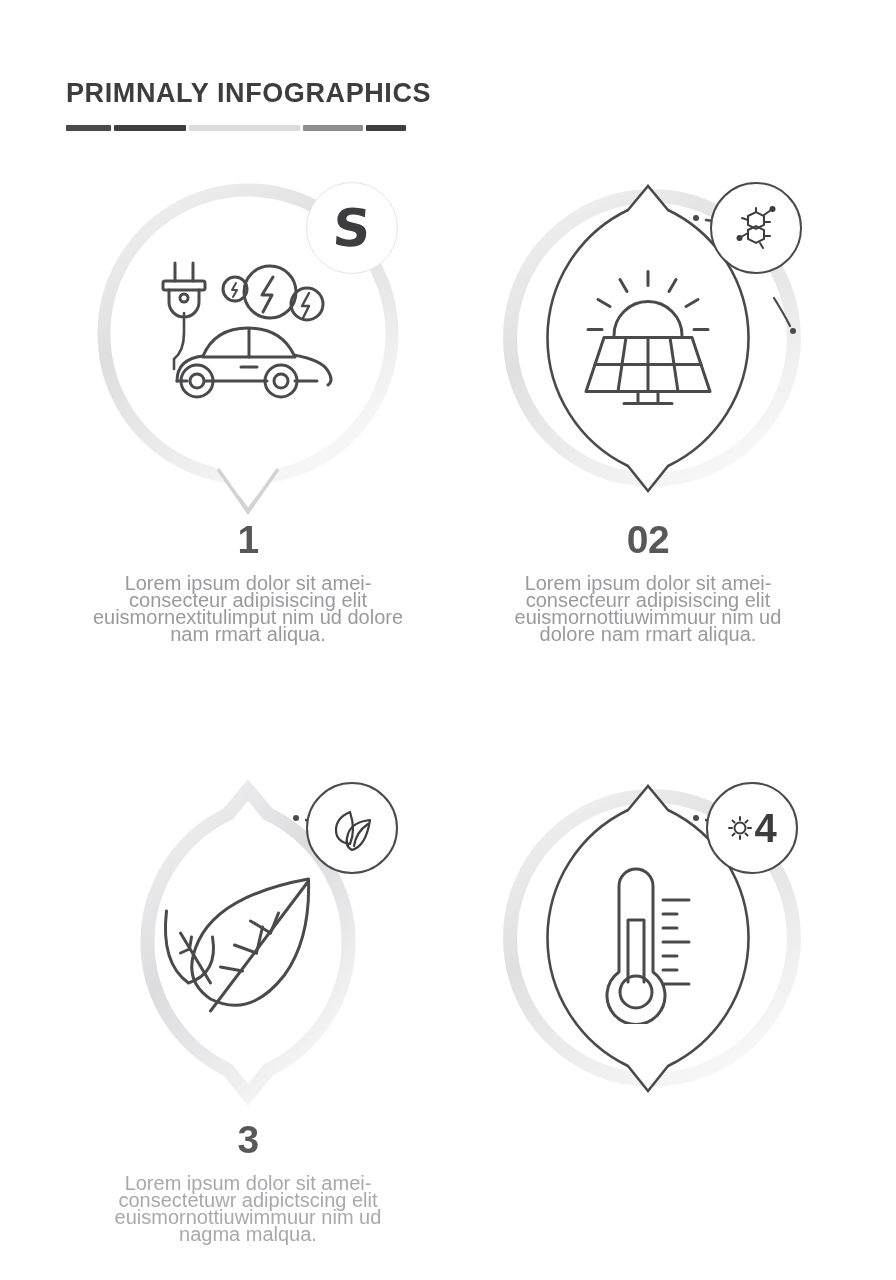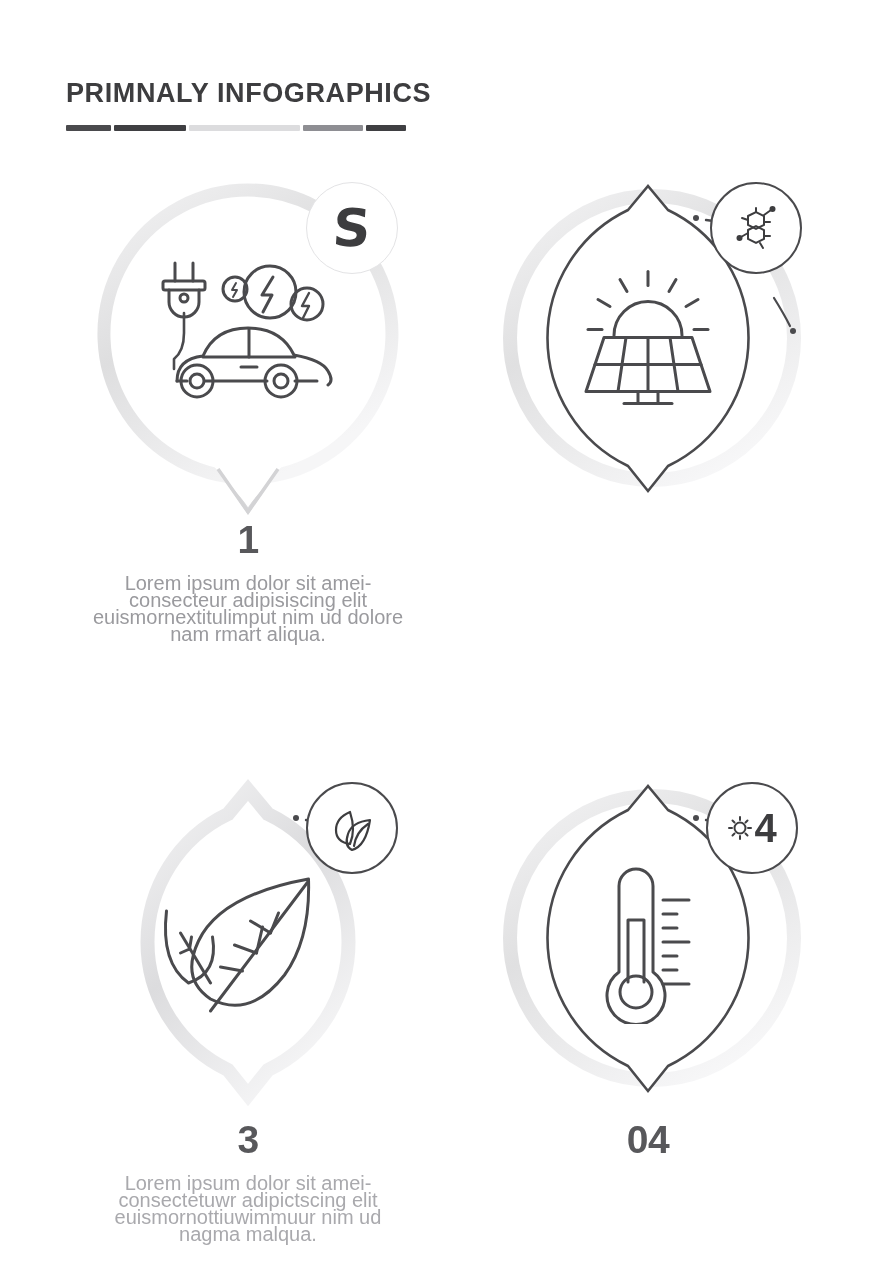--- a/index.html
+++ b/index.html
@@ -256,20 +256,24 @@
               <line x1="34" y1="13" x2="41" y2="8"></line>
               <circle cx="42.5" cy="7" r="3" fill="#3d3d3f" stroke="none"></circle>
               <line x1="18" y1="31" x2="11" y2="35"></line>
               <circle cx="9.5" cy="36" r="3" fill="#3d3d3f" stroke="none"></circle>
               <line x1="34" y1="34" x2="40" y2="34"></line>
               <line x1="30" y1="41" x2="33" y2="46"></line>
             </svg>
           </div>
         </div>
       </div>
+      <div class="caption">
+        <div class="step-number">02</div>
+        <div class="step-text">Lorem ipsum dolor sit amei- consecteurr adipisiscing elit euismornottiuwimmuur nim ud dolore nam rmart aliqua.</div>
+      </div>
     </div>
 
     <div class="card card-3">
       <div class="bubble-wrap">
         <div class="bubble">
           <svg width="296" height="330" viewBox="0 0 296 330">
             <defs>
               <linearGradient id="g3" x1="0.1" y1="0" x2="0.7" y2="1">
                 <stop offset="0%" stop-color="#f2f2f3"></stop>
                 <stop offset="45%" stop-color="#dcdcde"></stop>
@@ -364,18 +368,17 @@
               <line x1="5.5" y1="5.5" x2="7.5" y2="7.5"></line>
               <line x1="18.5" y1="18.5" x2="20.5" y2="20.5"></line>
               <line x1="20.5" y1="5.5" x2="18.5" y2="7.5"></line>
               <line x1="7.5" y1="18.5" x2="5.5" y2="20.5"></line>
             </svg>
             <span class="badge-num">4</span>
           </div>
         </div>
       </div>
       <div class="caption">
-        <div class="step-number">04</div>
       </div>
     </div>
 
   </div>
 </div>
 
 </body></html>

